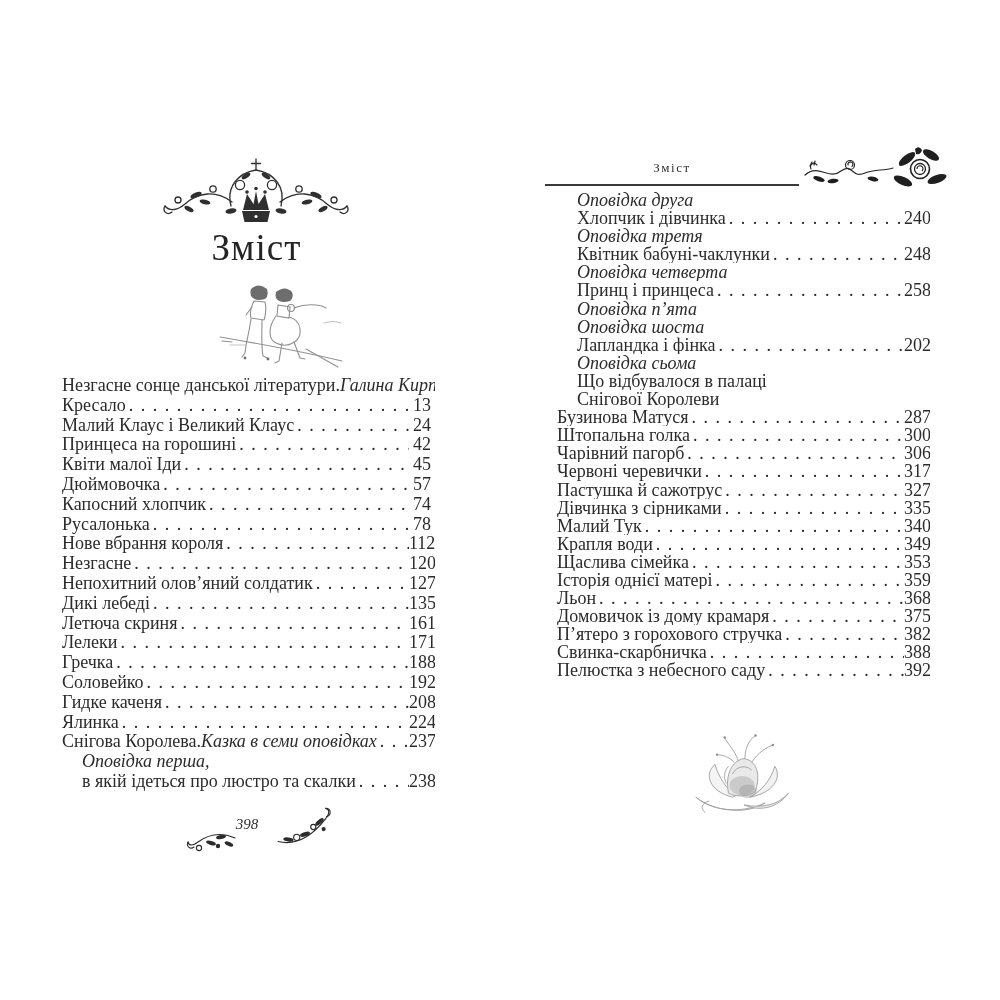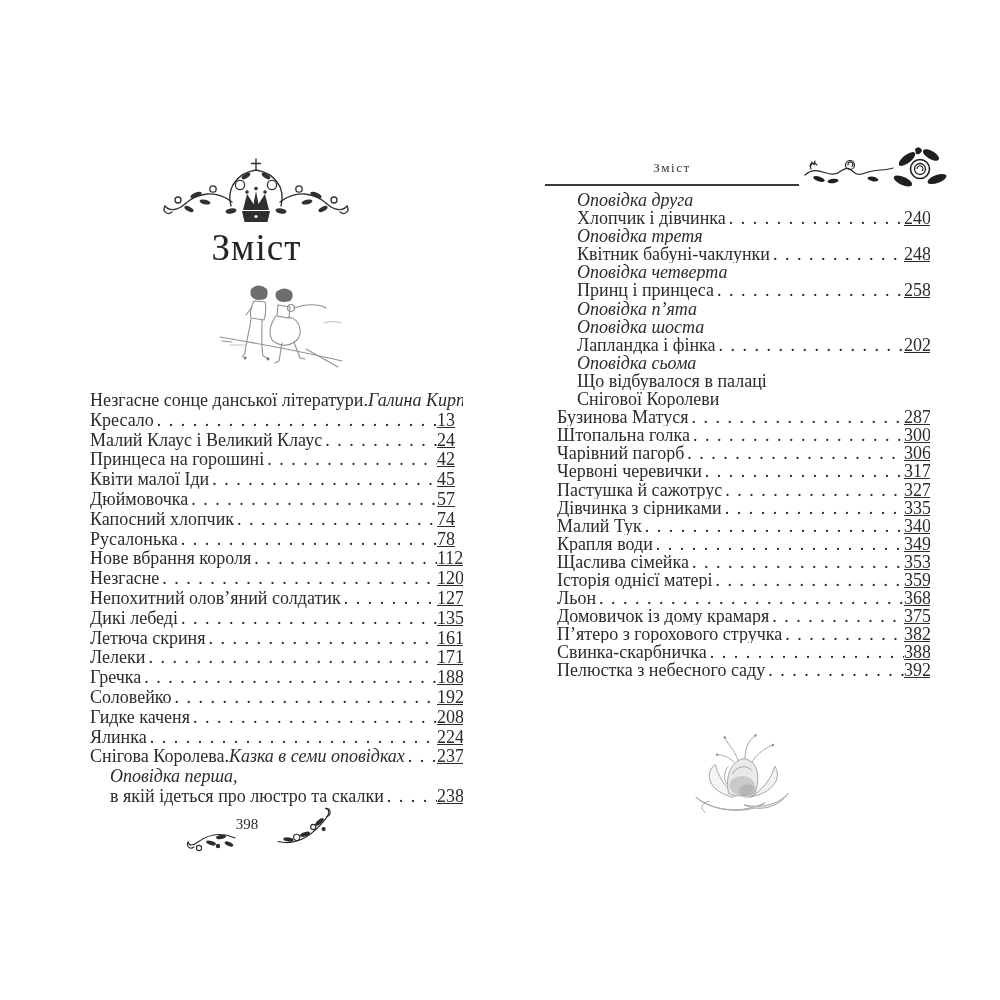--- a/index.html
+++ b/index.html
@@ -8,33 +8,33 @@
   section{position:absolute;}
   .left-page{left:62px;top:156px;width:373px;height:740px;}
   .right-page{left:557px;top:158px;width:373px;height:760px;}
 
   .crown{position:absolute;left:96px;top:0;width:196px;height:72px;}
   .title{position:absolute;left:0;top:70px;width:373px;margin:0;text-align:center;
          font-size:37px;font-weight:normal;letter-spacing:1px;color:#242424;transform:translateX(8px);}
   .children{position:absolute;left:148px;top:122px;width:142px;height:94px;}
 
   .toc{position:absolute;left:0;width:373px;font-size:18px;}
-  .toc-left{top:235px;line-height:19.8px;margin-left:28px;}
+  .toc-left{top:220px;line-height:19.8px;}
   .toc-right{top:33px;line-height:18.1px;}
   .row{display:flex;align-items:baseline;overflow:hidden;}
   .row.indent{padding-left:20px;}
   .row.italic .t{font-style:italic;}
   .t,.it{white-space:nowrap;}
   .it{font-style:italic;}
   .leader{flex:1 1 auto;min-width:0;overflow:hidden;white-space:nowrap;padding:0 2px 0 3px;}
   .leader::after{content:". . . . . . . . . . . . . . . . . . . . . . . . . . . . . . . . . . . . . . . . . . . . . . . . . . . . . . . . . . . . . . . . . . . . . . . . . . . . . . . .";
                  letter-spacing:1.5px;color:#2b2b2b;}
-  .num{min-width:26px;text-align:left;white-space:nowrap;text-decoration:underline;}
-
-  .footer{position:absolute;left:0;top:656px;width:373px;height:60px;}
+  .num{min-width:26px;text-align:center;white-space:nowrap;}
+
+  .footer{position:absolute;left:0;top:656px;width:373px;height:60px;font-style:italic;}
   .footer .vl{position:absolute;left:122px;top:14px;width:54px;height:30px;}
   .footer .pnum{position:absolute;left:157px;top:4px;width:56px;text-align:center;font-size:15px;}
   .footer .vr{position:absolute;left:214px;top:-6px;width:58px;height:42px;}
 
   .rh-title{position:absolute;left:-12px;top:2px;width:254px;text-align:center;
             font-size:13px;letter-spacing:1.5px;color:#333;}
   .rh-rule{position:absolute;left:-12px;top:26px;width:254px;height:2px;background:#3a3a3a;}
   .rose{position:absolute;left:246px;top:-14px;width:150px;height:52px;}
   .flower{position:absolute;left:133px;top:570px;width:106px;height:92px;}
 </style>

